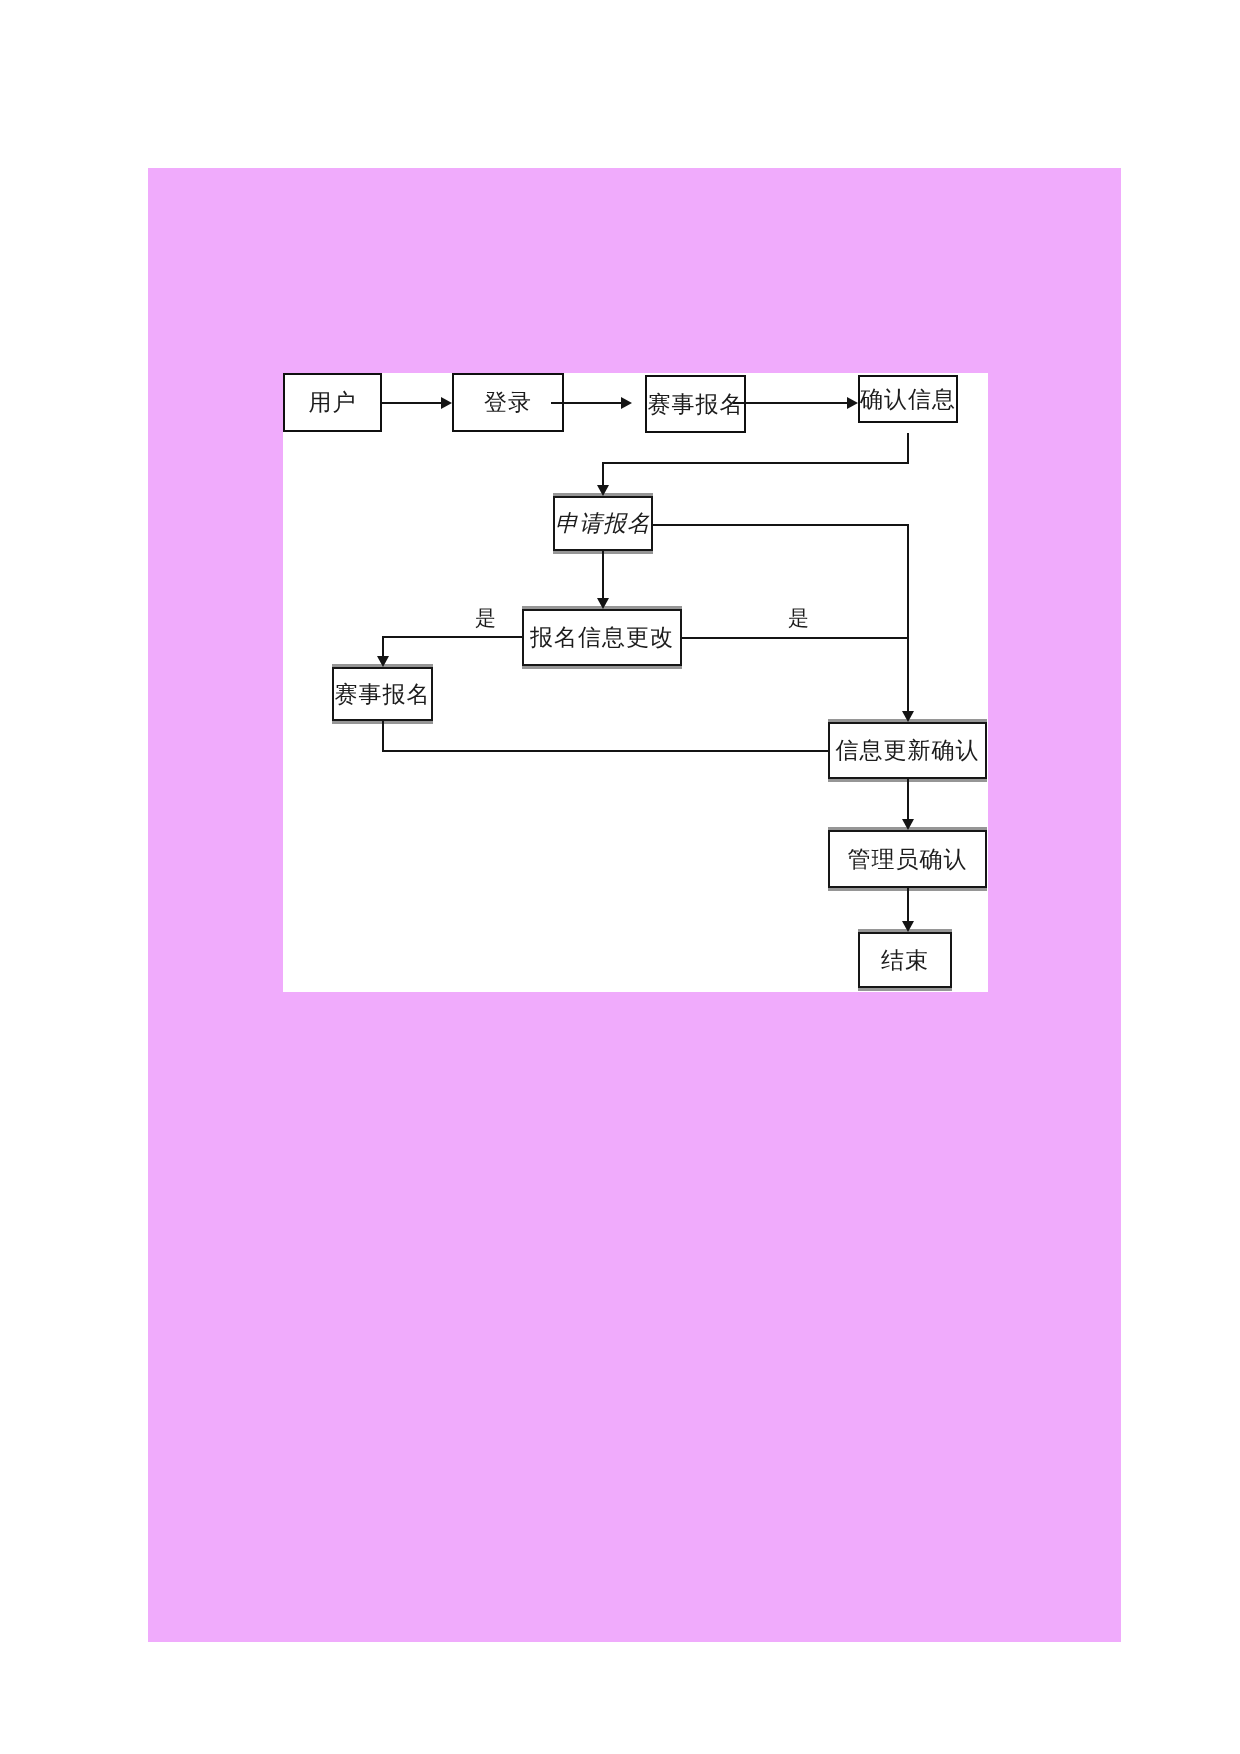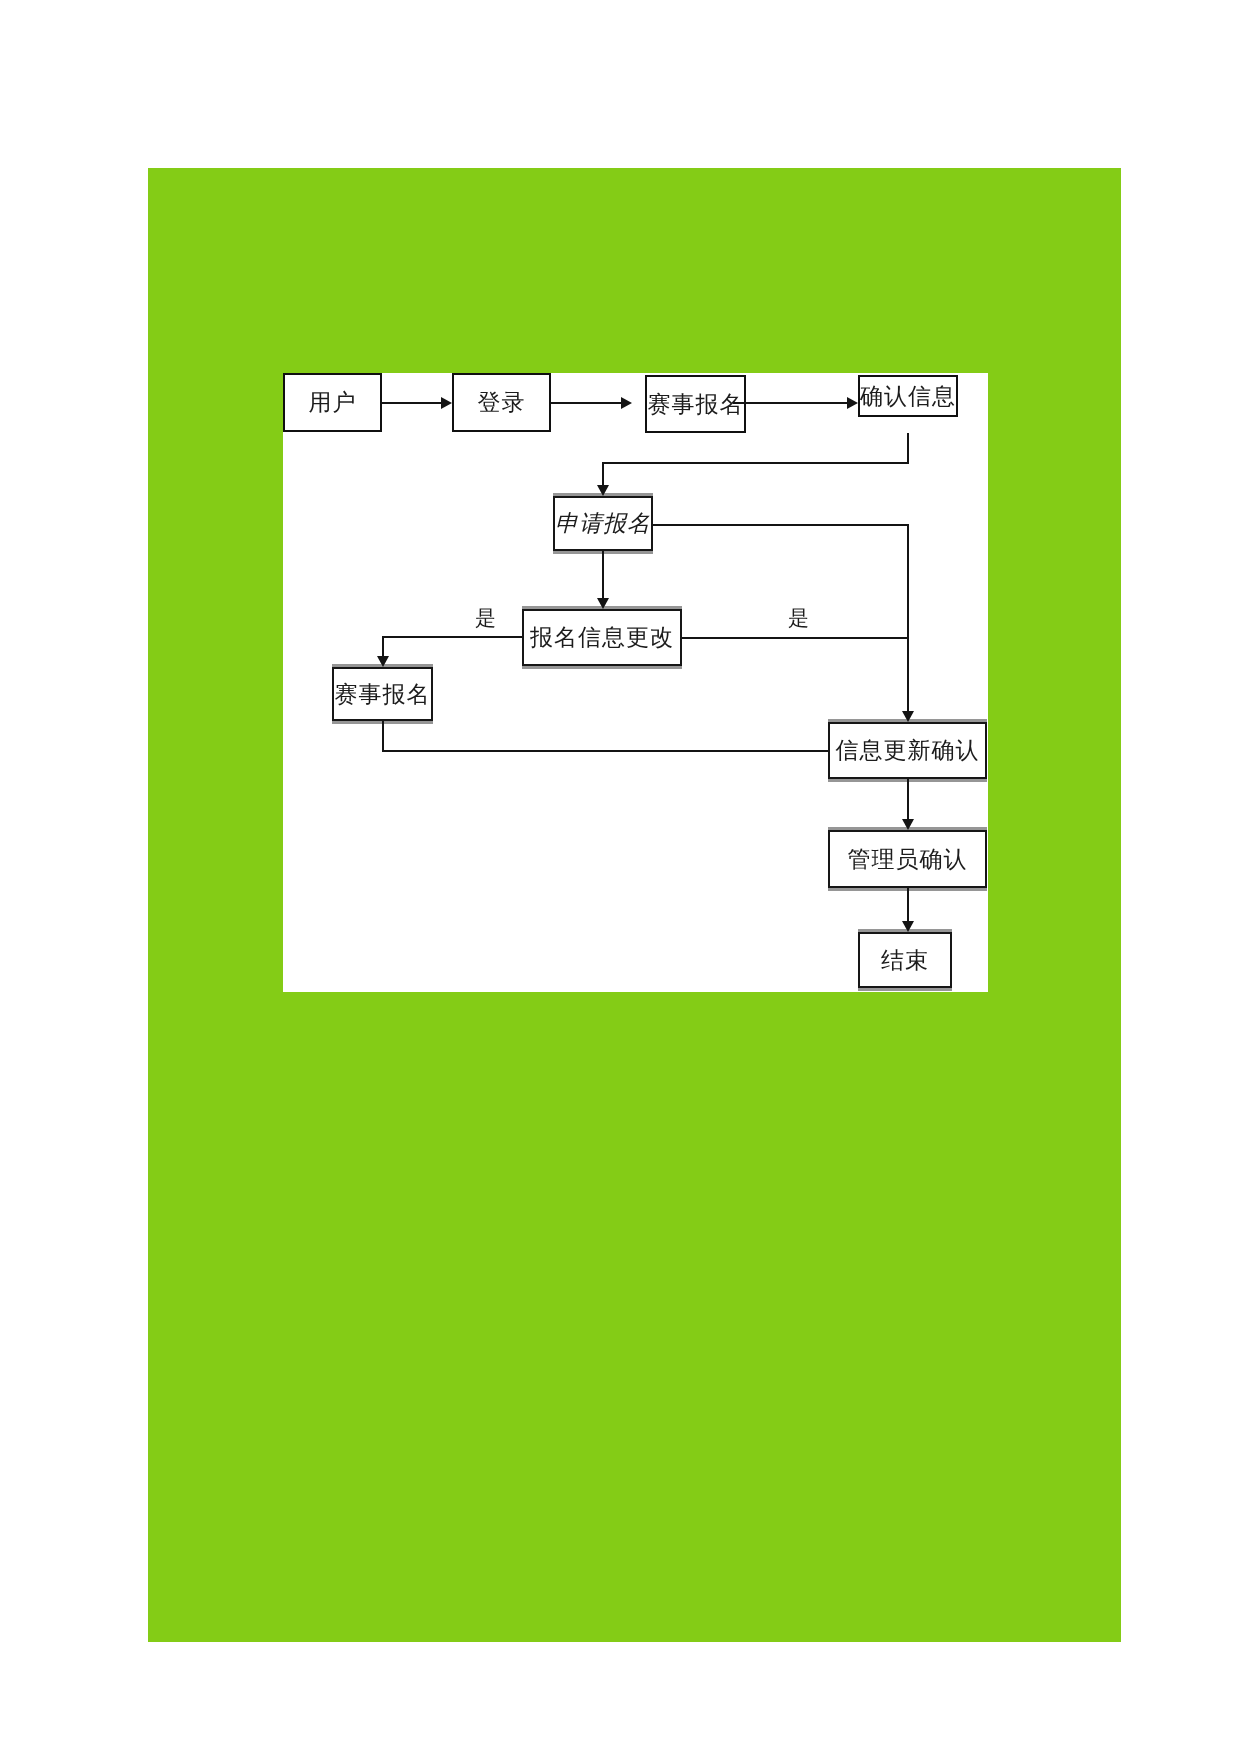--- a/index.html
+++ b/index.html
@@ -4,21 +4,21 @@
 <style>
   html,body{margin:0;padding:0;}
   body{
     width:1240px;height:1754px;position:relative;
     background:#ffffff;
     font-family:"Liberation Sans","DejaVu Sans",sans-serif;
     overflow:hidden;
   }
   .slide{
     position:absolute;left:148px;top:168px;width:973px;height:1474px;
-    background:#84cc16;
+    background:#f0abfc;
     text-align:center;
   }
   .canvas{
     position:absolute;left:135px;top:205px;width:705px;height:619px;
     background:#ffffff;
   }
   .node{
     position:absolute;background:#ffffff;
     display:flex;align-items:center;justify-content:center;
     font-size:23px;color:#1c1c1c;letter-spacing:1px;
@@ -39,23 +39,23 @@
     position:absolute;font-size:21px;color:#1c1c1c;line-height:1;
   }
 </style>
 </head>
 <body>
 
 <div class="slide">
   <div class="canvas">
 
     <div class="node node--plain" style="left:0px;top:0px;width:99px;height:59px;">用户</div>
-    <div class="node node--plain" style="left:169px;top:0px;width:99px;height:59px;">登录</div>
+    <div class="node node--plain" style="left:169px;top:0px;width:112px;height:59px;">登录</div>
     <div class="node node--plain" style="left:362px;top:2px;width:101px;height:58px;">赛事报名</div>
-    <div class="node node--plain" style="left:575px;top:2px;width:100px;height:42px;">确认信息</div>
+    <div class="node node--plain" style="left:575px;top:2px;width:100px;height:48px;">确认信息</div>
 
     <div class="node node--shadow" style="left:270px;top:123px;width:100px;height:55px;font-style:italic;">申请报名</div>
     <div class="node node--shadow" style="left:239px;top:236px;width:160px;height:57px;">报名信息更改</div>
     <div class="node node--shadow" style="left:49px;top:294px;width:101px;height:54px;">赛事报名</div>
 
     <div class="node node--shadow" style="left:545px;top:457px;width:159px;height:58px;">管理员确认</div>
     <div class="node node--shadow" style="left:545px;top:349px;width:159px;height:57px;">信息更新确认</div>
     <div class="node node--shadow" style="left:575px;top:559px;width:94px;height:56px;">结束</div>
 
     <div class="h" style="left:99px;top:29px;width:61px;"></div>

